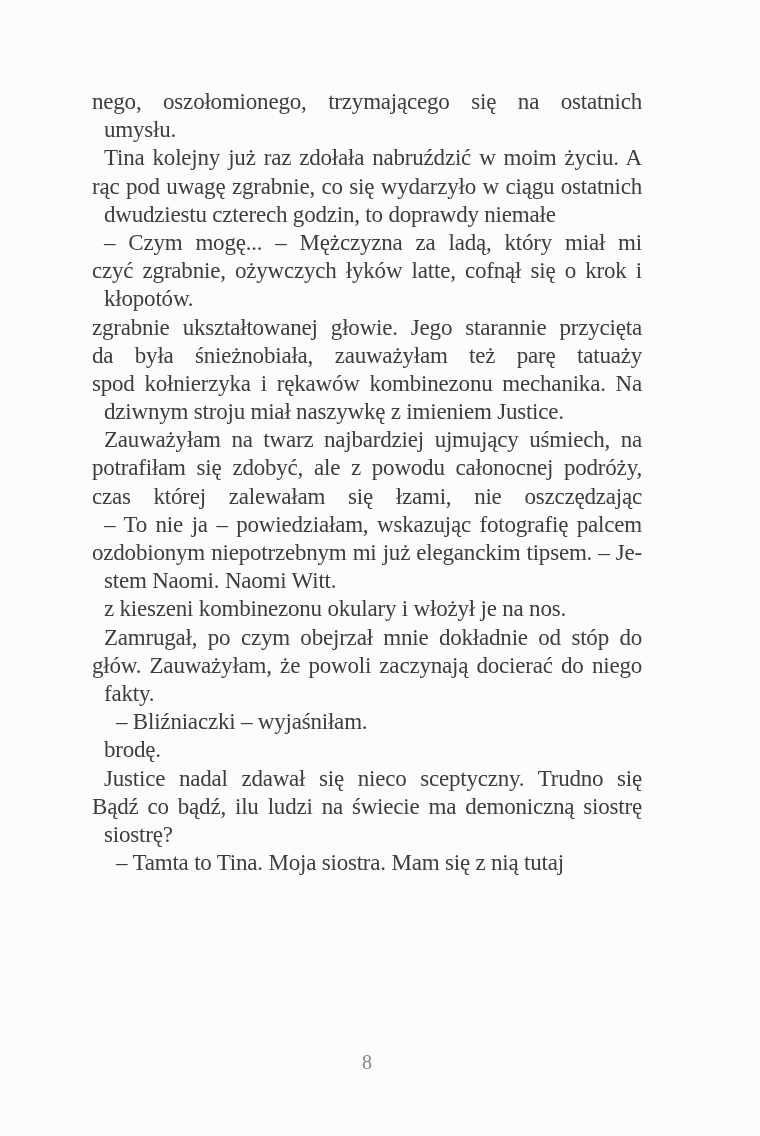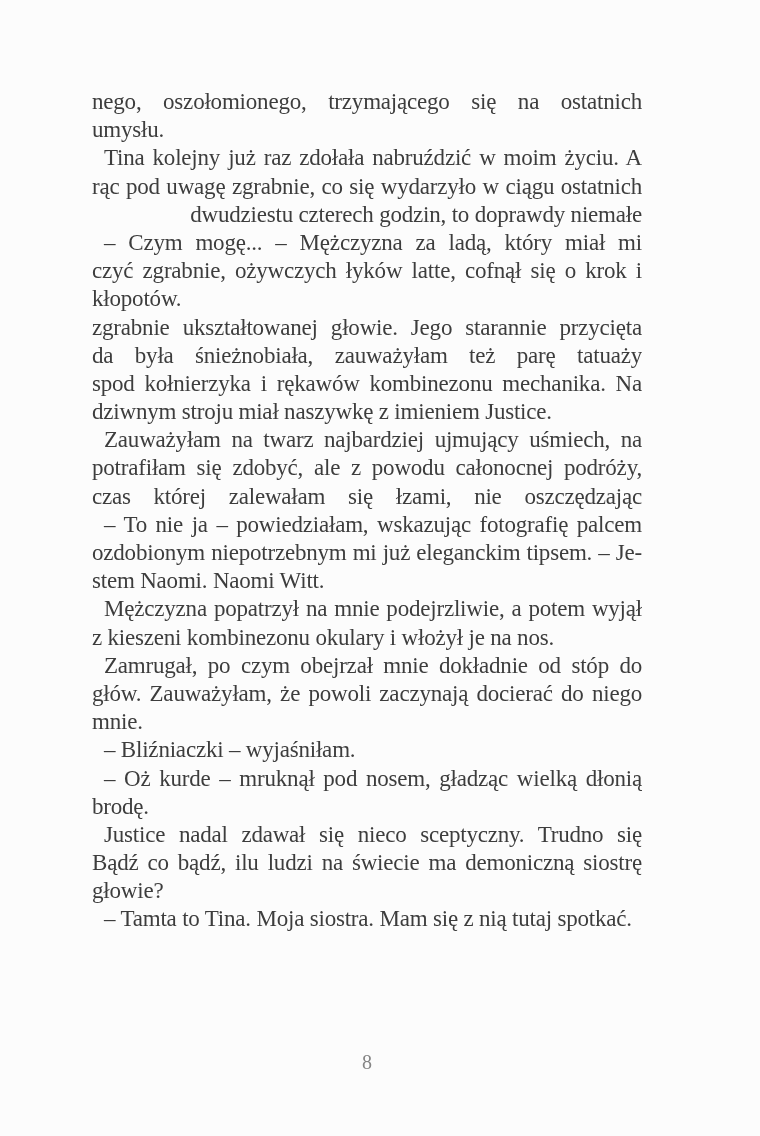--- a/index.html
+++ b/index.html
@@ -26,22 +26,23 @@
     font-size: 23px;
     line-height: 28.2px;
     height: 28.2px;
     overflow: hidden;
     letter-spacing: -0.2px;
     text-align: justify;
     text-align-last: justify;
     white-space: normal;
   }
   .line.end {
-    text-align: right;
+    text-align: left;
     text-align-last: left;
+    margin-left: 12px;
   }
   .line.indent {
     text-indent: 12px;
   }
   .page-number {
     position: absolute;
     left: 92px;
     top: 1048px;
     width: 550px;
     text-align: center;
@@ -66,27 +67,25 @@
       <div class="line">zgrabnie ukształtowanej głowie. Jego starannie przycięta bro-</div>
       <div class="line">da była śnieżnobiała, zauważyłam też parę tatuaży wystających</div>
       <div class="line">spod kołnierzyka i rękawów kombinezonu mechanika. Na tym</div>
       <div class="line end">dziwnym stroju miał naszywkę z imieniem Justice.</div>
       <div class="line indent">Zauważyłam na twarz najbardziej ujmujący uśmiech, na jaki</div>
       <div class="line">potrafiłam się zdobyć, ale z powodu całonocnej podróży, pod-</div>
       <div class="line">czas której zalewałam się łzami, nie oszczędzając sztucznych</div>
       <div class="line indent">– To nie ja – powiedziałam, wskazując fotografię palcem</div>
       <div class="line">ozdobionym niepotrzebnym mi już eleganckim tipsem. – Je-</div>
       <div class="line end">stem Naomi. Naomi Witt.</div>
-      <div class="line indent">Mężczyzna popatrzył na mnie podejrzliwie, a potem wyjął</div>
       <div class="line end">z kieszeni kombinezonu okulary i włożył je na nos.</div>
       <div class="line indent">Zamrugał, po czym obejrzał mnie dokładnie od stóp do</div>
       <div class="line">głów. Zauważyłam, że powoli zaczynają docierać do niego</div>
-      <div class="line end">mnie.</div>
+      <div class="line end">fakty.</div>
       <div class="line indent end">– Bliźniaczki – wyjaśniłam.</div>
-      <div class="line indent">– Oż kurde – mruknął pod nosem, gładząc wielką dłonią</div>
       <div class="line end">brodę.</div>
       <div class="line indent">Justice nadal zdawał się nieco sceptyczny. Trudno się dziwić.</div>
       <div class="line">Bądź co bądź, ilu ludzi na świecie ma demoniczną siostrę bliź-</div>
-      <div class="line end">głowie?</div>
+      <div class="line end">siostrę?</div>
       <div class="line indent end">– Tamta to Tina. Moja siostra. Mam się z nią tutaj spotkać.</div>
     </div>
   <div class="page-number">8</div>
 </div>
 
 </body></html>

